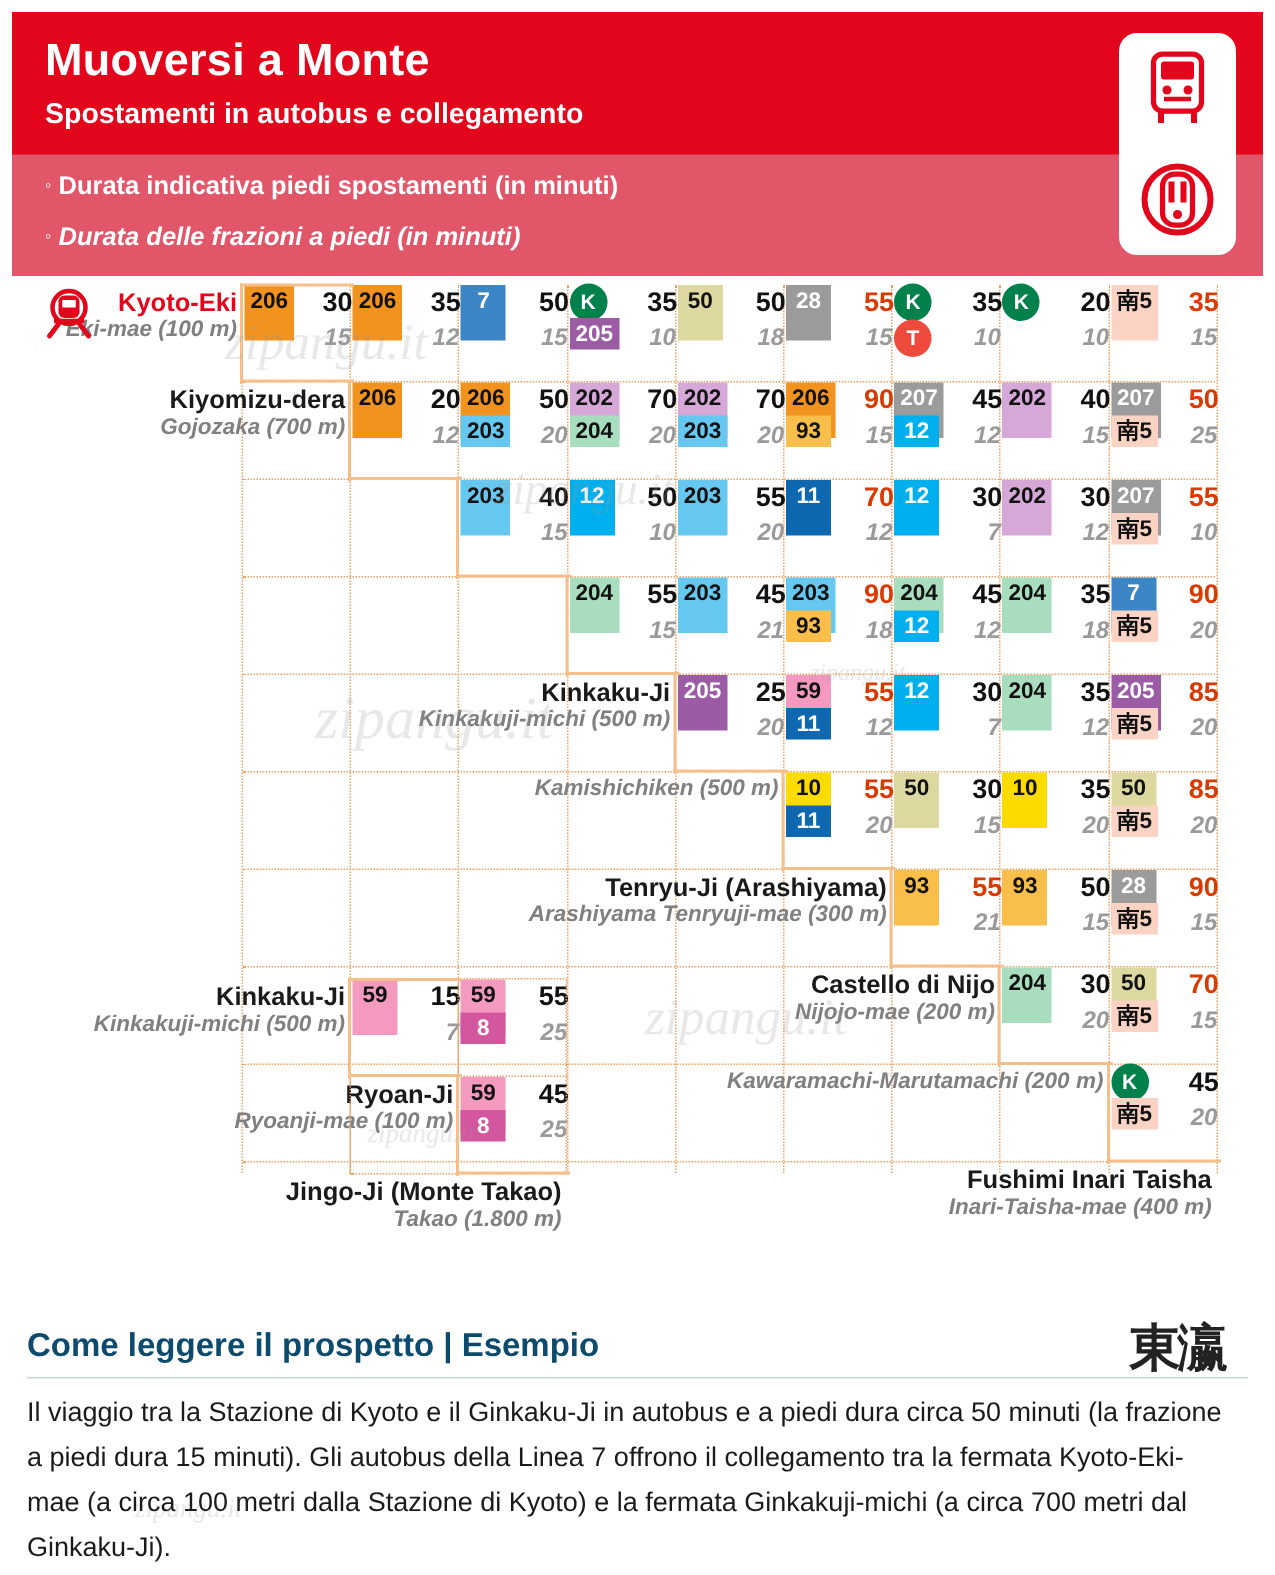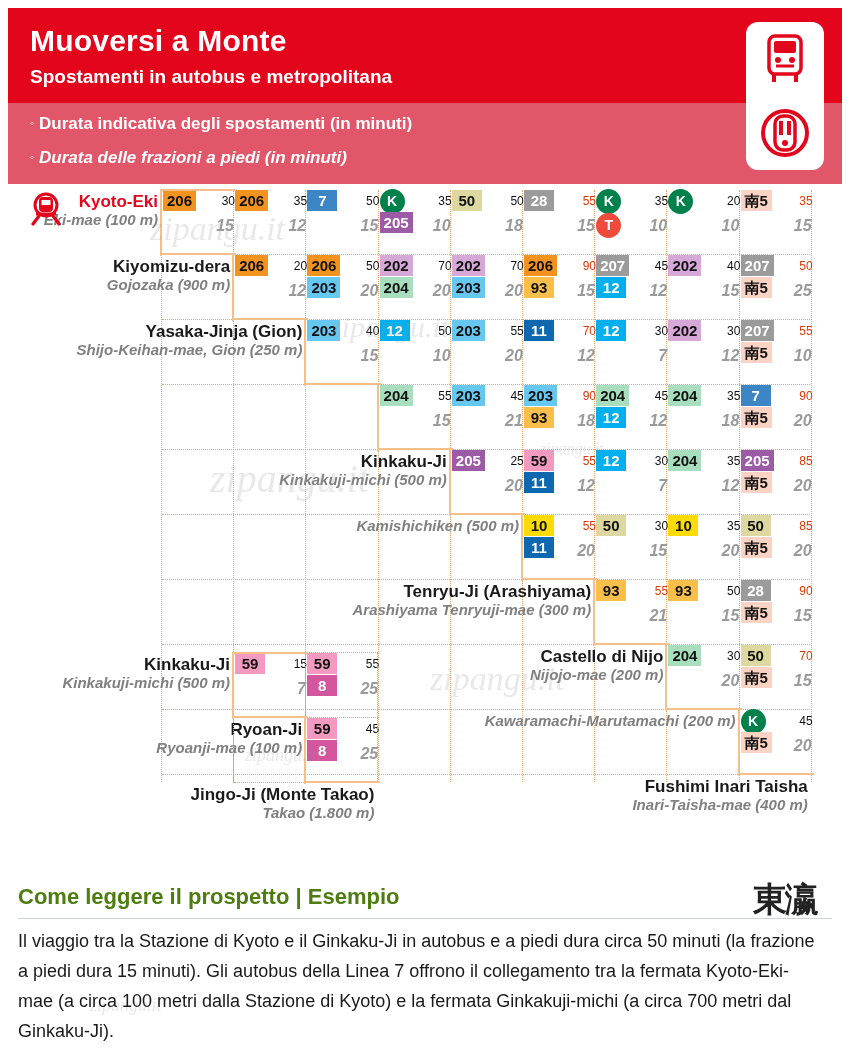--- a/index.html
+++ b/index.html
@@ -28,60 +28,60 @@
   .matrix{position:absolute;left:0;top:190px;width:850px;height:660px;}
   .grid-col{position:absolute;top:0;bottom:0;border-right:1px dotted #f0a060;}
   .grid-row{position:absolute;left:0;right:0;border-bottom:1px dotted #f0a060;}
 
   .rowlabel{position:absolute;text-align:right;}
   .rl-main{font-size:17px;font-weight:bold;color:#1a1a1a;white-space:nowrap;line-height:19px;}
   .rl-sub{font-size:15px;font-style:italic;font-weight:bold;color:#808080;white-space:nowrap;line-height:18px;}
   .rl-main.red{color:#e3051b;}
 
   .cell{position:absolute;width:75px;height:65px;}
-  .badge{position:absolute;left:1px;top:0;min-width:30px;height:21px;line-height:21px;text-align:center;
+  .badge{position:absolute;left:1px;top:0;min-width:30px;height:37px;line-height:21px;text-align:center;
          font-size:15px;font-weight:bold;padding:0 4px;box-sizing:border-box;}
   .badge2{position:absolute;left:1px;top:22px;min-width:30px;height:21px;line-height:21px;text-align:center;
          font-size:15px;font-weight:bold;padding:0 4px;box-sizing:border-box;}
-  .dur{position:absolute;right:2px;top:0;height:22px;line-height:22px;font-size:12px;font-weight:normal;color:#111;}
+  .dur{position:absolute;right:2px;top:0;height:22px;line-height:22px;font-size:18px;font-weight:bold;color:#111;}
   .dur.red{color:#d93a00;}
   .walk{position:absolute;right:3px;top:26px;height:20px;line-height:20px;font-size:16px;font-style:italic;font-weight:bold;color:#9a9a9a;}
 
   .circ{position:absolute;left:1px;top:-1px;width:25px;height:25px;border-radius:50%;
         line-height:25px;text-align:center;font-size:14px;font-weight:bold;color:#fff;}
   .circ2{position:absolute;left:1px;top:23px;width:25px;height:25px;border-radius:50%;
         line-height:25px;text-align:center;font-size:14px;font-weight:bold;color:#fff;}
 
   
   .stair{position:absolute;border:2px solid #f6bf8a;box-sizing:border-box;}
 
   
   .footer{position:absolute;left:0;top:878px;width:850px;height:172px;}
-  .f-title{position:absolute;left:18px;top:6px;font-size:22px;font-weight:bold;color:#4d7c0f;}
+  .f-title{position:absolute;left:18px;top:6px;font-size:22px;font-weight:bold;color:#0c4a6e;}
   .f-rule{position:absolute;left:18px;top:40px;width:814px;height:1px;background:#c9d4e0;}
   .f-body{position:absolute;left:18px;top:48px;width:800px;font-size:18px;color:#1a1a1a;line-height:30px;}
   .f-logo{position:absolute;right:20px;top:-6px;width:90px;height:60px;color:#222;font-size:34px;
           font-family:"DejaVu Sans",sans-serif;letter-spacing:-2px;text-align:center;line-height:54px;font-weight:bold;}
 
   
   .wm{position:absolute;color:rgba(150,150,150,.22);font-family:"Liberation Serif",serif;font-style:italic;pointer-events:none;}
 </style>
 </head>
 <body>
 
 <div class="page">
 
   <div class="header">
     <div class="hdr-top"></div>
     <div class="hdr-bot"></div>
     <div class="hdr-title">Muoversi a Monte</div>
-    <div class="hdr-sub">Spostamenti in autobus e metropolitana</div>
+    <div class="hdr-sub">Spostamenti in autobus e collegamento</div>
     <div class="hdr-l1">
       <span class="bullet">◦</span>
-      <span>Durata indicativa degli spostamenti (in minuti)</span>
+      <span>Durata indicativa piedi spostamenti (in minuti)</span>
     </div>
     <div class="hdr-l2">
       <span class="bullet">◦</span>
       <span>Durata delle frazioni a piedi (in minuti)</span>
     </div>
     <div class="hdr-icon">
       <svg width="46" height="52" viewBox="0 0 46 52">
         <rect x="7" y="3" width="32" height="38" rx="6" fill="none" stroke="#e3051b" stroke-width="3.5"></rect>
         <rect x="12" y="8" width="22" height="12" rx="2" fill="#e3051b"></rect>
         <circle cx="16" cy="27" r="3" fill="#e3051b"></circle>
@@ -166,21 +166,21 @@
         <div class="dur">20</div>
         <div class="walk">10</div>
       </div>
       <div class="cell" style="left: 739.6px; top: 0px;">
         <div class="badge" style="background: rgb(250, 211, 196); color: rgb(17, 17, 17);">南5</div>
         <div class="dur red">35</div>
         <div class="walk">15</div>
       </div>
       <div class="rowlabel" style="left: 0px; width: 230.2px; top: 67px;">
         <div class="rl-main">Kiyomizu-dera</div>
-        <div class="rl-sub">Gojozaka (900 m)</div>
+        <div class="rl-sub">Gojozaka (700 m)</div>
       </div>
       <div class="cell" style="left: 234.2px; top: 65px;">
         <div class="badge" style="background: rgb(243, 147, 31); color: rgb(17, 17, 17);">206</div>
         <div class="dur">20</div>
         <div class="walk">12</div>
       </div>
       <div class="cell" style="left: 306.4px; top: 65px;">
         <div class="badge" style="background: rgb(243, 147, 31); color: rgb(17, 17, 17);">206</div>
         <div class="badge2" style="background: rgb(102, 200, 240); color: rgb(17, 17, 17);">203</div>
         <div class="dur">50</div>
@@ -213,24 +213,20 @@
       <div class="cell" style="left: 667.4px; top: 65px;">
         <div class="badge" style="background: rgb(213, 168, 216); color: rgb(17, 17, 17);">202</div>
         <div class="dur">40</div>
         <div class="walk">15</div>
       </div>
       <div class="cell" style="left: 739.6px; top: 65px;">
         <div class="badge" style="background: rgb(155, 155, 155); color: rgb(255, 255, 255);">207</div>
         <div class="badge2" style="background: rgb(250, 211, 196); color: rgb(17, 17, 17);">南5</div>
         <div class="dur red">50</div>
         <div class="walk">25</div>
-      </div>
-      <div class="rowlabel" style="left: 0px; width: 302.4px; top: 132px;">
-        <div class="rl-main">Yasaka-Jinja (Gion)</div>
-        <div class="rl-sub">Shijo-Keihan-mae, Gion (250 m)</div>
       </div>
       <div class="cell" style="left: 306.4px; top: 130px;">
         <div class="badge" style="background: rgb(102, 200, 240); color: rgb(17, 17, 17);">203</div>
         <div class="dur">40</div>
         <div class="walk">15</div>
       </div>
       <div class="cell" style="left: 378.6px; top: 130px;">
         <div class="badge" style="background: rgb(0, 176, 238); color: rgb(255, 255, 255);">12</div>
         <div class="dur">50</div>
         <div class="walk">10</div>

